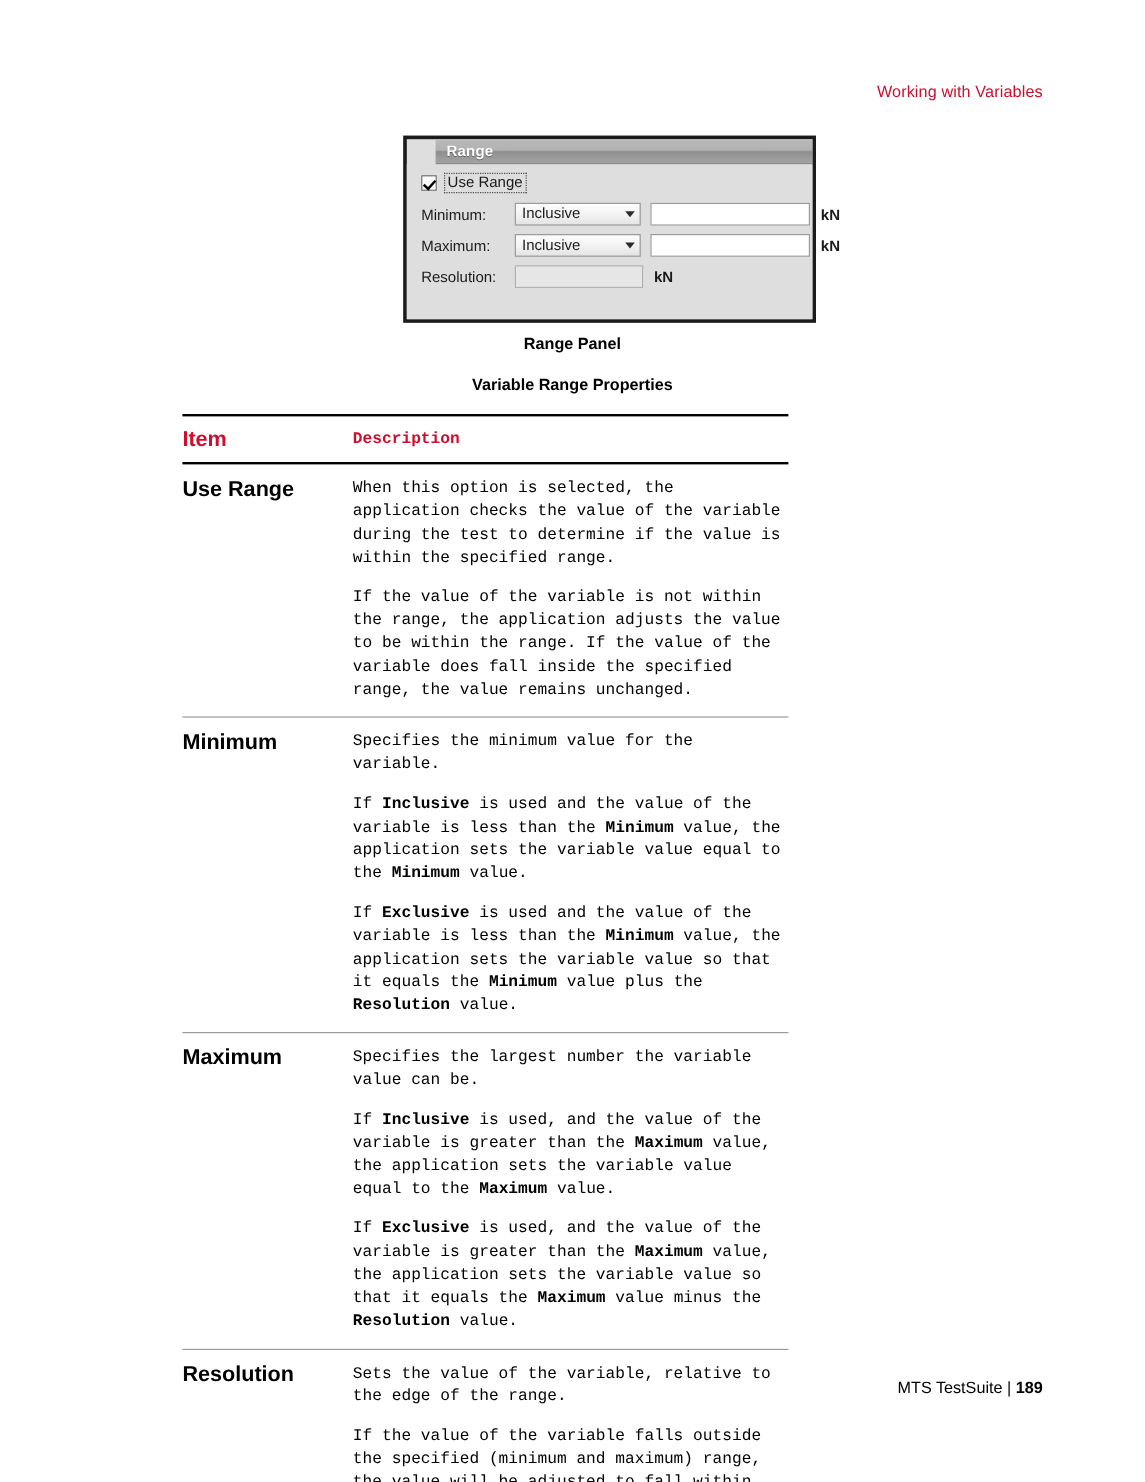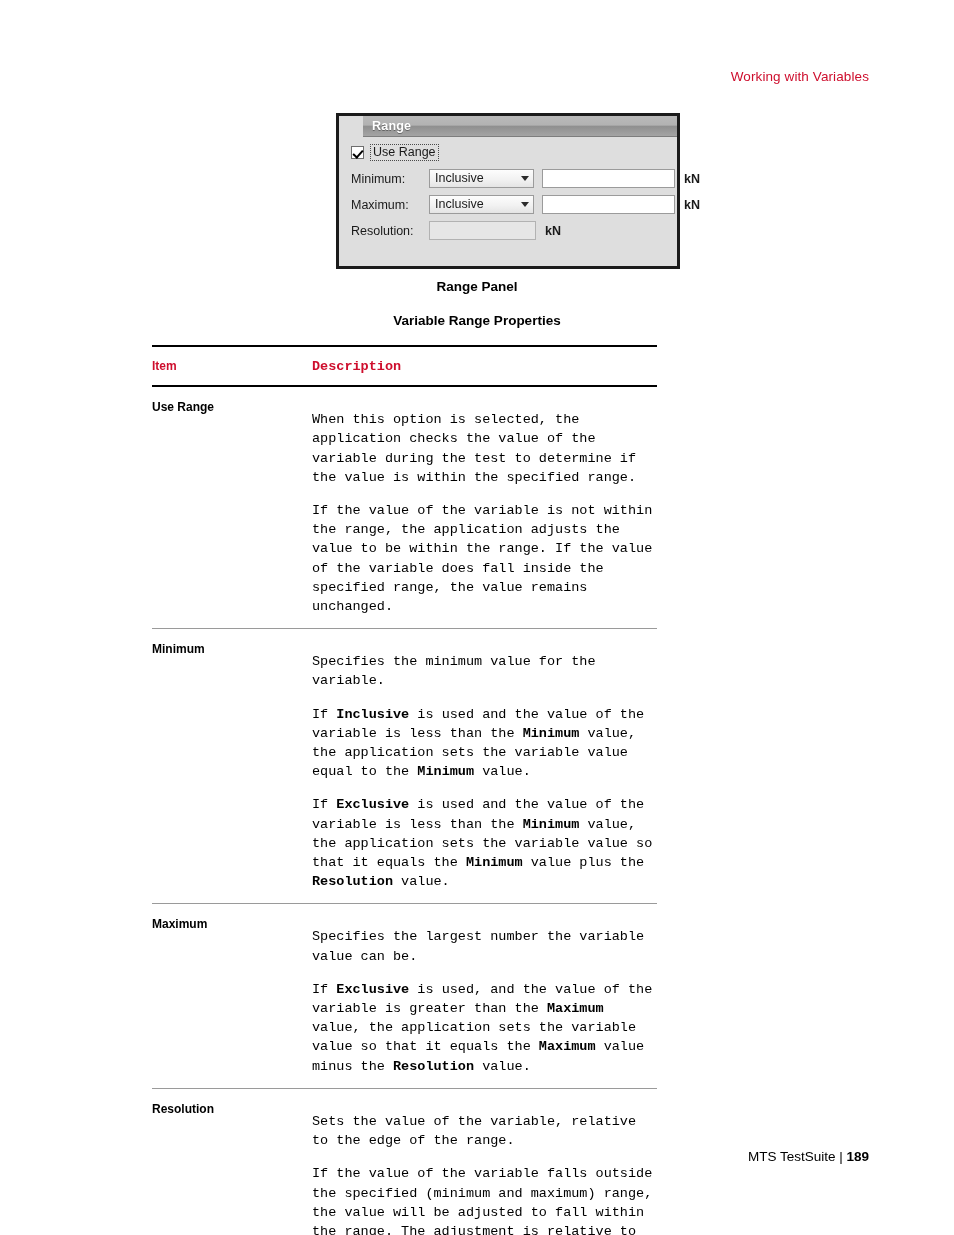--- a/index.html
+++ b/index.html
@@ -191,39 +191,39 @@
     height: 0;
   }
   .row {
     display: flex;
     padding: 11px 0 12px 0;
   }
   .row.head {
     padding: 10px 0 9px 0;
   }
   .col-item {
-    width: 160px;
-    flex: none;
-    font-size: 12px;
+    width: 142px;
+    flex: none;
+    font-size: 18px;
     font-weight: bold;
     line-height: 19px;
   }
   .col-desc {
     flex: 1;
     font-size: 13.5px;
     line-height: 19.2px;
     font-family: Liberation Mono, monospace;
   }
   .row.head .col-item,
   .row.head .col-desc {
     color: #CE0E2D;
     font-weight: bold;
   }
   .col-desc p {
-    margin: 12px 0 14px 0;
+    margin: 0 0 14px 0;
   }
   .col-desc p:last-child {
     margin-bottom: 0;
   }
 
   
   .page-footer {
     position: absolute;
     top: 1149px;
     left: 0;
@@ -320,20 +320,21 @@
       <p>If <b>Exclusive</b> is used and the value of the variable is less than the <b>Minimum</b> value, the application sets the variable value so that it equals the <b>Minimum</b> value plus the <b>Resolution</b> value.</p>
     </div>
   </div>
 
   <div class="rule-thin"></div>
 
   <div class="row">
     <div class="col-item">Maximum</div>
     <div class="col-desc">
       <p>Specifies the largest number the variable value can be.</p>
+      <p>If <b>Inclusive</b> is used, and the value of the variable is greater than the <b>Maximum</b> value, the application sets the variable value equal to the <b>Maximum</b> value.</p>
       <p>If <b>Exclusive</b> is used, and the value of the variable is greater than the <b>Maximum</b> value, the application sets the variable value so that it equals the <b>Maximum</b> value minus the <b>Resolution</b> value.</p>
     </div>
   </div>
 
   <div class="rule-thin"></div>
 
   <div class="row">
     <div class="col-item">Resolution</div>
     <div class="col-desc">
       <p>Sets the value of the variable, relative to the edge of the range.</p>

